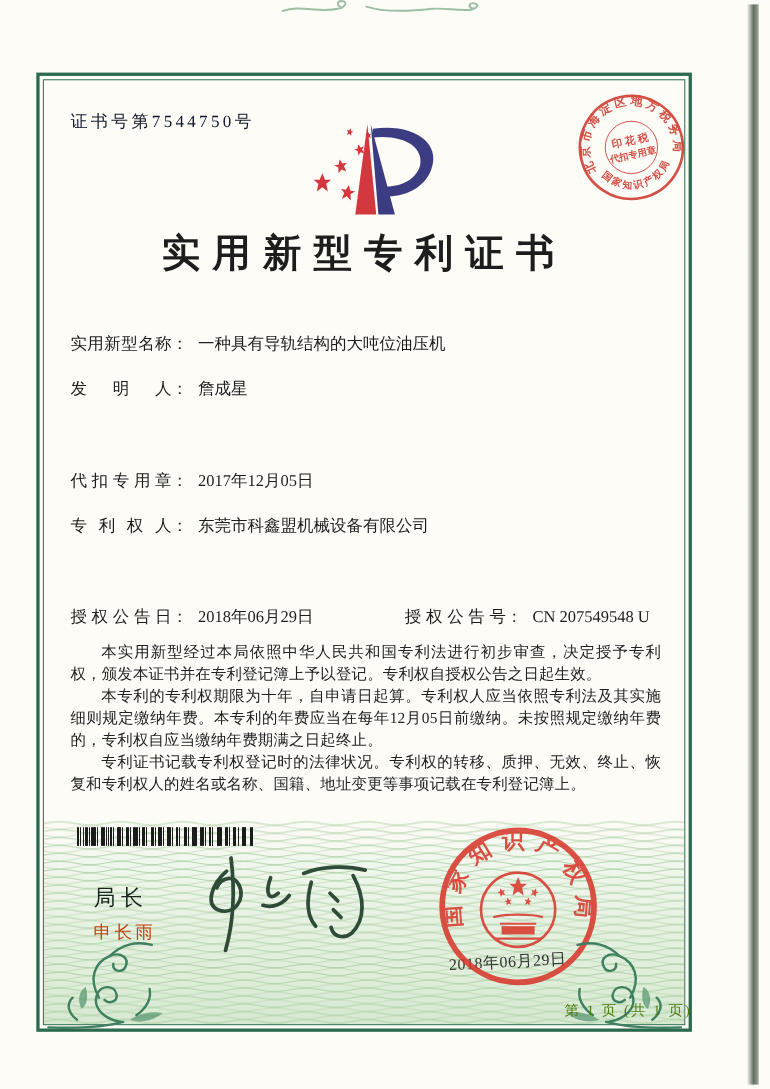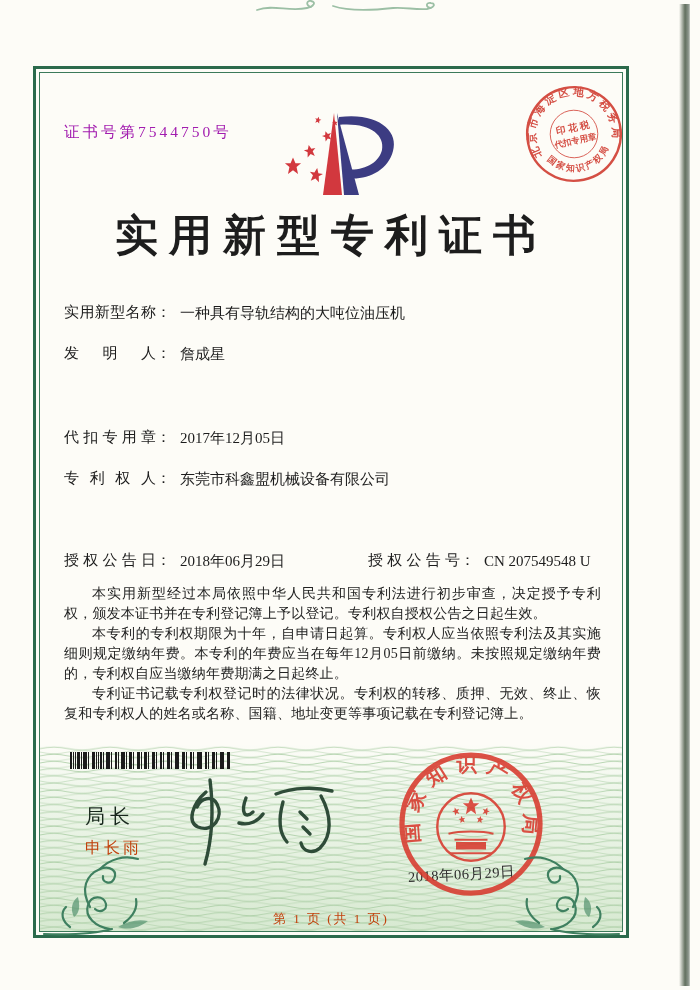--- a/index.html
+++ b/index.html
@@ -16,25 +16,25 @@
   .frame{
     position:absolute;left:33px;top:66px;width:590px;height:866px;
     border:3px solid #2b6a4c;
   }
   .frame-inner{
     position:absolute;left:3px;top:3px;right:3px;bottom:3px;
     border:1px solid #3c7a5a;
   }
   .band{position:absolute;left:4px;right:4px;bottom:4px;height:186px;}
   .cert-number{
-    position:absolute;left:64px;top:122px;font-size:15.5px;letter-spacing:3px;color:#a21caf;
+    position:absolute;left:64px;top:100px;font-size:15.5px;letter-spacing:3px;color:#0f172a;
   }
   .cert-title{
     position:absolute;left:33px;top:207px;width:596px;text-align:center;
-    font-size:43px;font-weight:700;letter-spacing:11px;color:#1d1d1d;
+    font-size:35px;font-weight:700;letter-spacing:11px;color:#1d1d1d;
   }
   .frow{position:absolute;left:64px;font-size:15px;color:#1c1c1c;}
   .flabel{display:inline-block;width:92px;text-align:justify;text-align-last:justify;vertical-align:top;}
   .fcolon{vertical-align:top;}
   .fvalue{margin-left:9px;vertical-align:top;display:inline-block;max-width:445px;line-height:21px;}
   .paras{
     position:absolute;left:64px;top:584px;width:537px;
     font-size:14px;line-height:20px;text-align:justify;color:#222;
   }
   .paras p{margin:0;text-indent:2em;letter-spacing:0.2px;}
@@ -48,22 +48,22 @@
   .director-name{position:absolute;left:85px;top:838px;font-size:16px;letter-spacing:3px;color:#c2410c;font-family:"Liberation Sans","DejaVu Sans",sans-serif;}
   .signature{position:absolute;left:162px;top:770px;}
   .grant-seal{position:absolute;left:396px;top:749px;}
   .seal-date{
     position:absolute;left:408px;top:864px;width:150px;font-size:14.5px;letter-spacing:0.5px;
     color:#2e2e2e;transform:rotate(-3deg);
   }
   .tax-stamp{position:absolute;left:522px;top:82px;transform:rotate(-12deg);}
   .logo{position:absolute;left:278px;top:108px;}
   .footer{
-    position:absolute;left:33px;top:910px;width:596px;text-align:center;
-    font-size:13px;letter-spacing:2px;color:#c2410c;
+    position:absolute;left:33px;top:910px;width:596px;text-align:right;
+    font-size:13px;letter-spacing:2px;color:#4d7c0f;
   }
   .ornament{position:absolute;}
   .orn-left{left:40px;top:842px;}
   .orn-right{left:508px;top:842px;transform:scaleX(-1);}
   .top-scribble{position:absolute;left:255px;top:-2px;opacity:0.55;}
 </style>
 </head>
 <body>
 
 <div class="paper">

